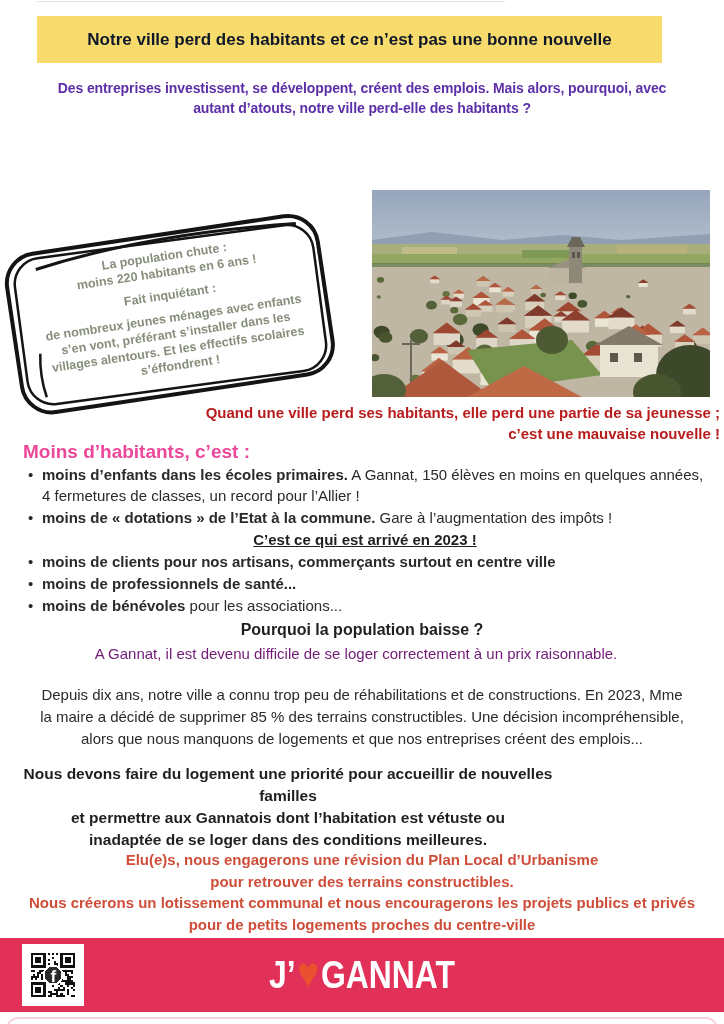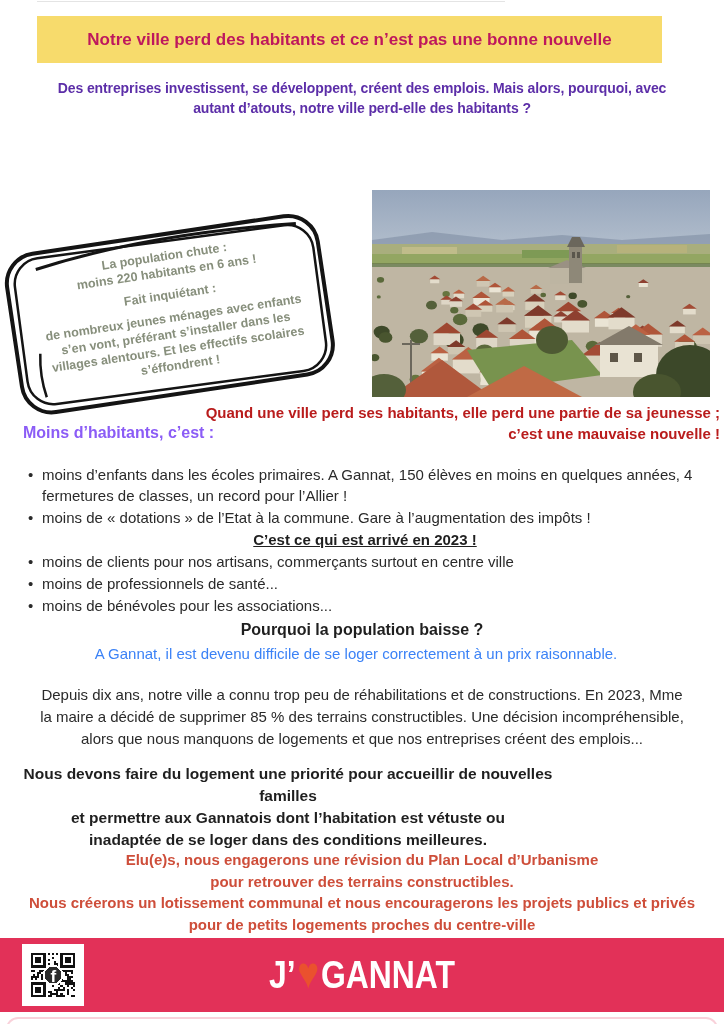--- a/index.html
+++ b/index.html
@@ -3,48 +3,48 @@
 <meta charset="utf-8">
 <style>
   html,body{margin:0;padding:0;background:#ffffff;}
   body{font-family:"Liberation Sans","DejaVu Sans",sans-serif;color:var(--text,#222);}
   #page{position:relative;width:724px;height:1024px;background:#fff;overflow:hidden;}
 
   .topline{position:absolute;left:37px;top:1px;width:468px;height:1px;background:#e4e4e4;}
 
   .banner{position:absolute;left:37px;top:16px;width:625px;height:47px;
           background:var(--banner-bg,#F7DB6C);display:flex;align-items:center;justify-content:center;}
-  .banner span{font-weight:700;font-size:17px;color:#be185d;}
+  .banner span{font-weight:700;font-size:17px;color:#0f172a;}
 
   .intro{position:absolute;left:14px;top:79px;width:696px;text-align:center;
          color:var(--intro,#5C2EA8);font-weight:700;font-size:14px;line-height:19.5px;letter-spacing:-0.1px;}
   .intro p{margin:0;white-space:pre-line;}
 
   .note{position:absolute;left:10px;top:226px;width:322px;height:178px;transform:rotate(-8.5deg);}
   .note svg{position:absolute;left:0;top:0;width:100%;height:100%;}
   .note-text{position:absolute;left:28px;right:24px;top:22px;text-align:center;
              color:var(--note-text,#878F7C);font-weight:700;font-size:12.5px;line-height:16px;}
   .note-text p{margin:0 0 7px;white-space:pre-line;}
 
   #photo{position:absolute;left:372px;top:190px;width:338px;height:207px;}
 
   .jeunesse{position:absolute;left:80px;top:402px;width:640px;text-align:right;
             font-weight:700;font-size:15px;line-height:21px;white-space:pre-line;color:#b91c1c;}
-  .moins-title{position:absolute;left:23px;top:424px;font-weight:700;font-size:16px;color:#8b5cf6;}
+  .moins-title{position:absolute;left:23px;top:441px;font-weight:700;font-size:19px;color:#ec4899;}
 
   .bullets{position:absolute;left:26px;top:464px;width:678px;margin:0;padding:0;list-style:none;
            font-size:15px;line-height:21px;color:#2a2a2a;}
   .bullets li{position:relative;padding-left:16px;margin-bottom:1px;}
   .bullets li::before{content:"•";position:absolute;left:2px;top:0;}
   .bullets li.center-note{padding-left:0;text-align:center;font-weight:700;color:#1f1f1f;text-decoration:underline;}
   .bullets li.center-note::before{content:none;}
-  .bullets .b{font-weight:400;}
+  .bullets .b{font-weight:700;}
 
   .pourquoi-title{position:absolute;left:0;top:621px;width:724px;text-align:center;font-weight:700;font-size:16px;color:#1f1f1f;}
-  .pourquoi-sub{position:absolute;left:0;top:645px;width:712px;text-align:center;font-size:15px;color:#3b82f6;}
+  .pourquoi-sub{position:absolute;left:0;top:645px;width:712px;text-align:center;font-size:15px;color:#701a75;}
   .depuis{position:absolute;left:10px;top:684px;width:704px;text-align:center;font-size:15px;line-height:22px;
           white-space:pre-line;color:#2a2a2a;}
   .priorite{position:absolute;left:0;top:763px;width:576px;text-align:center;font-weight:700;font-size:15.5px;
             line-height:22px;white-space:pre-line;color:#1f1f1f;}
   .elus{position:absolute;left:0;top:849px;width:724px;text-align:center;font-weight:700;font-size:15px;
         line-height:21.5px;color:var(--accent-red,#CE4E3A);}
   .elus p{margin:0;white-space:pre-line;}
 
   .footer{position:absolute;left:0;top:938px;width:724px;height:74px;background:var(--footer-bg,#E23158);}
   #qr{position:absolute;left:22px;top:6px;width:62px;height:62px;}

